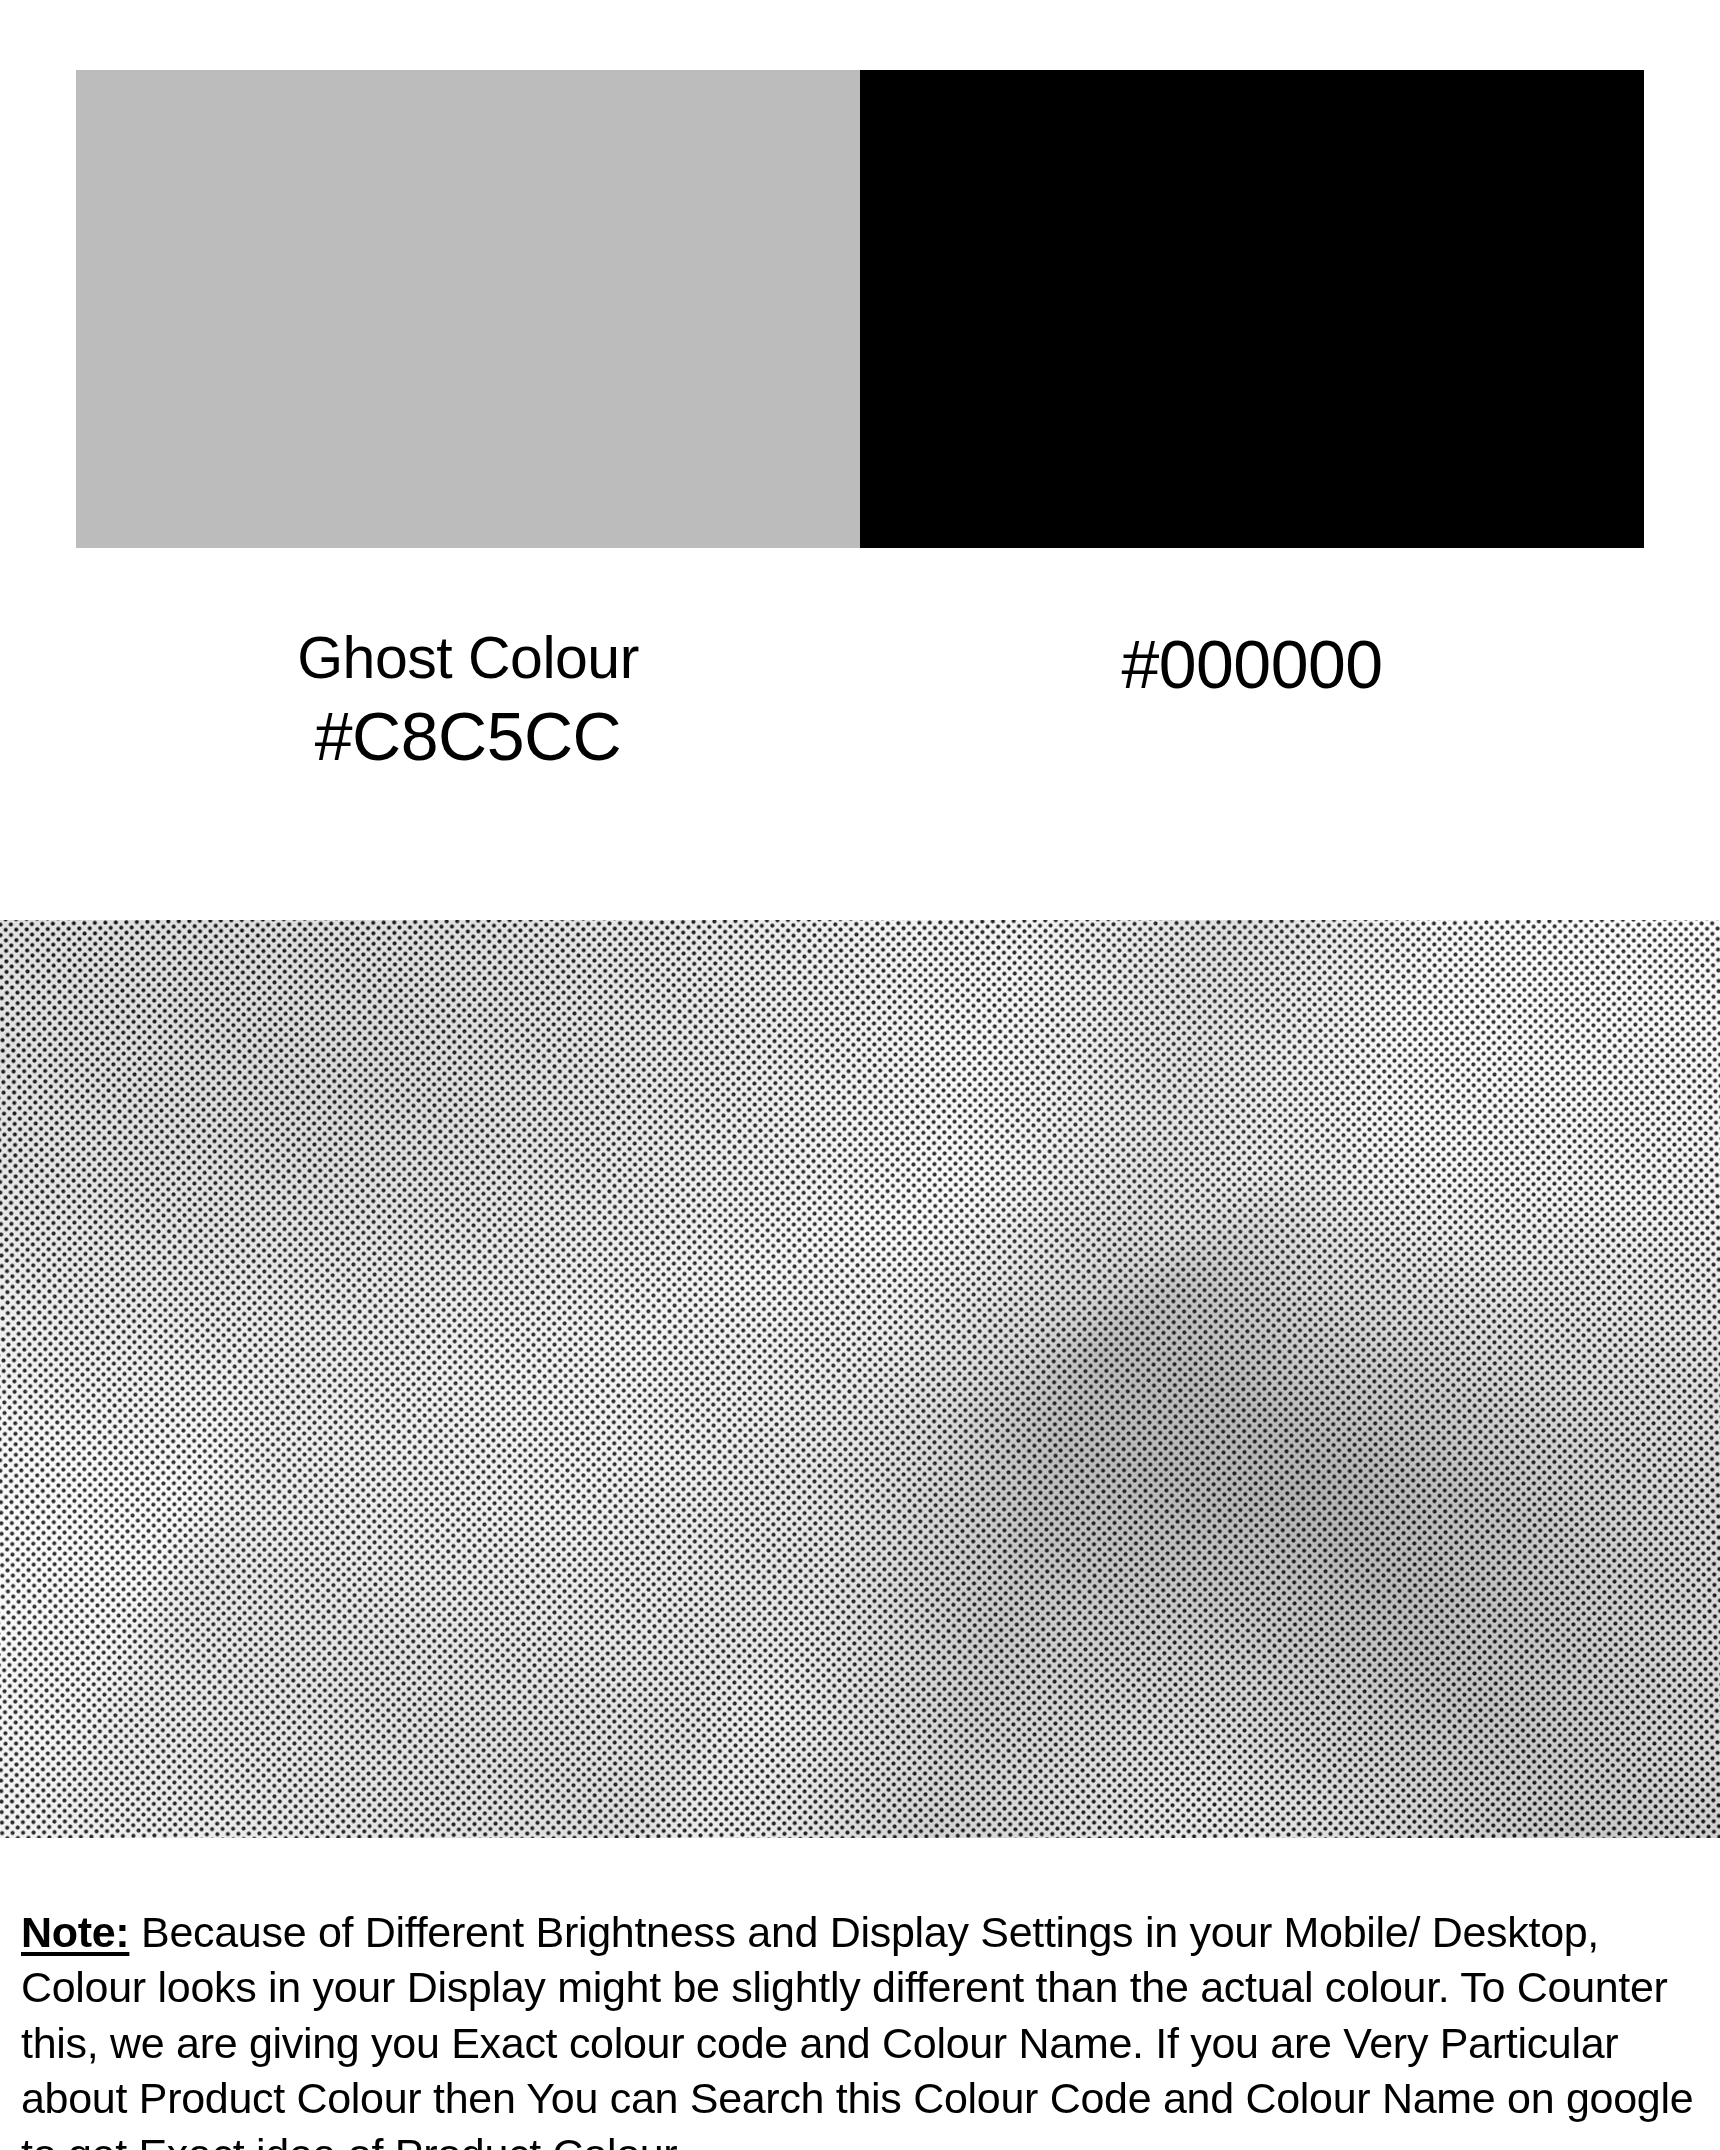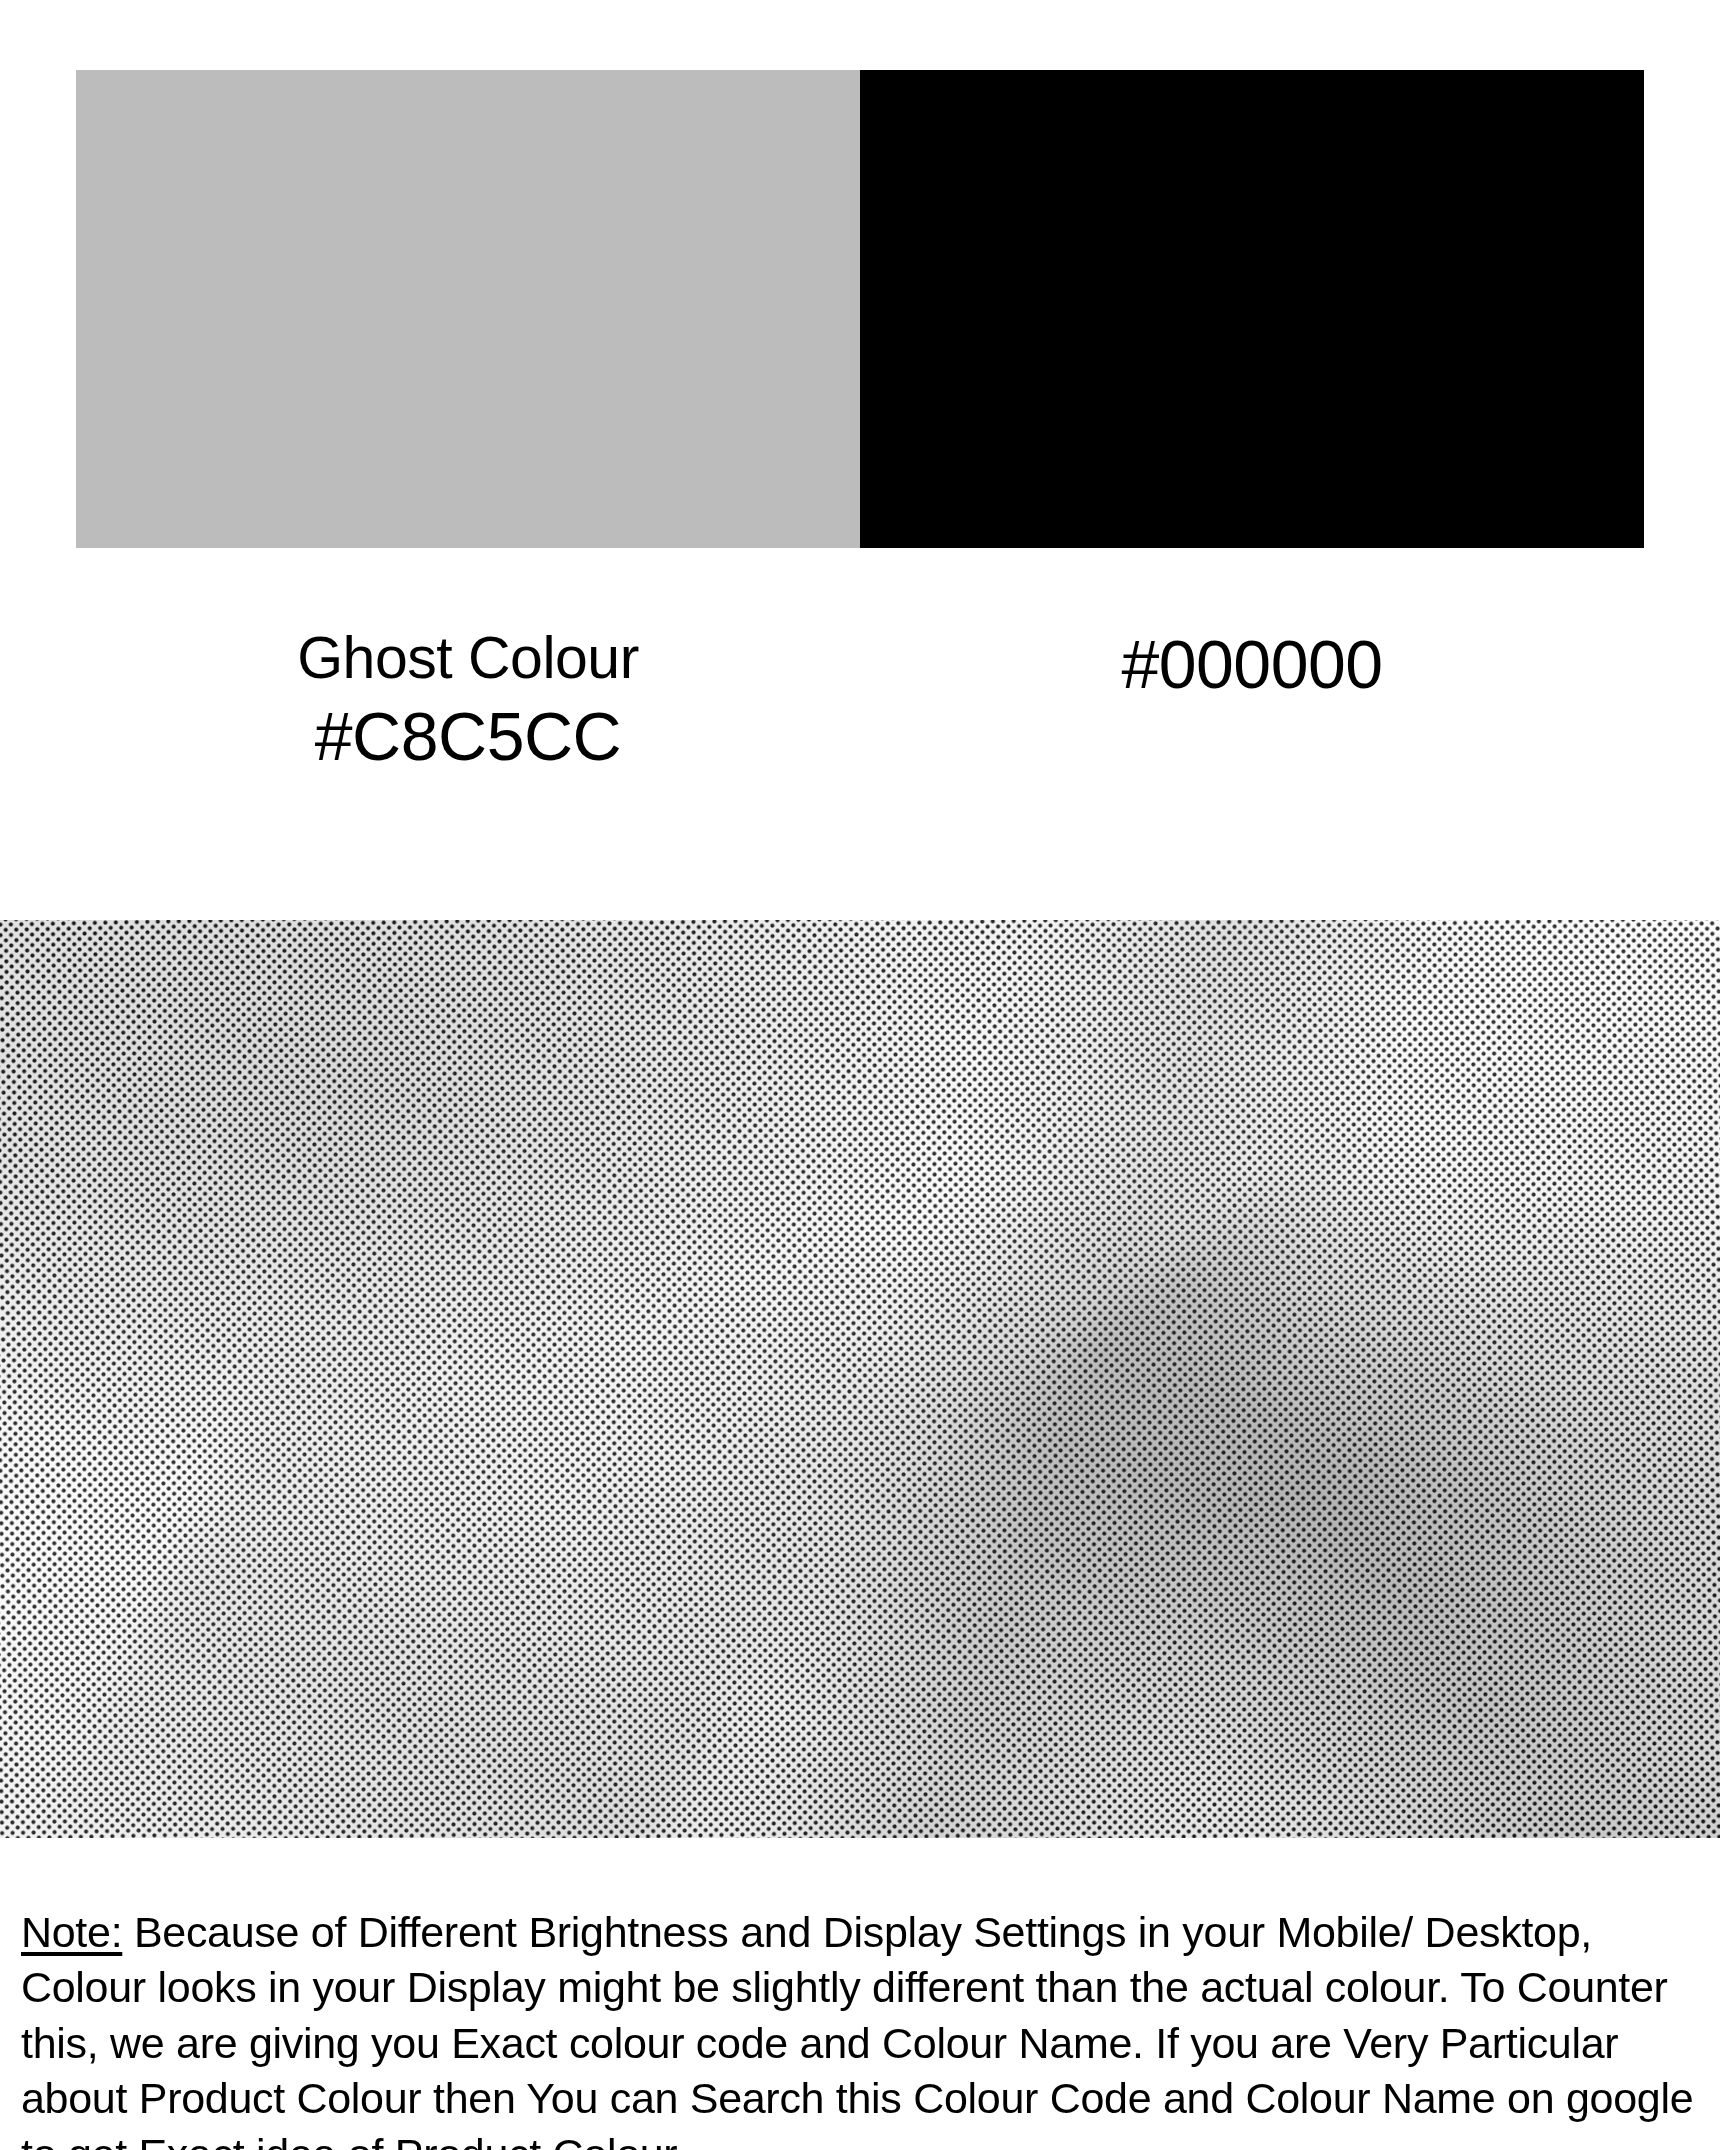--- a/index.html
+++ b/index.html
@@ -130,21 +130,21 @@
   .note {
     position: absolute;
     left: 21px;
     top: 1862px;
     width: 1682px;
     font-size: 43px;
     line-height: 1.29;
     letter-spacing: -0.3px;
   }
   .note-label {
-    font-weight: normal;
+    font-weight: bold;
     text-decoration: underline;
     text-underline-offset: 4.8px;
   }
 </style>
 </head>
 <body>
 
 <div class="swatch-block">
 
   <div class="swatch-row">

